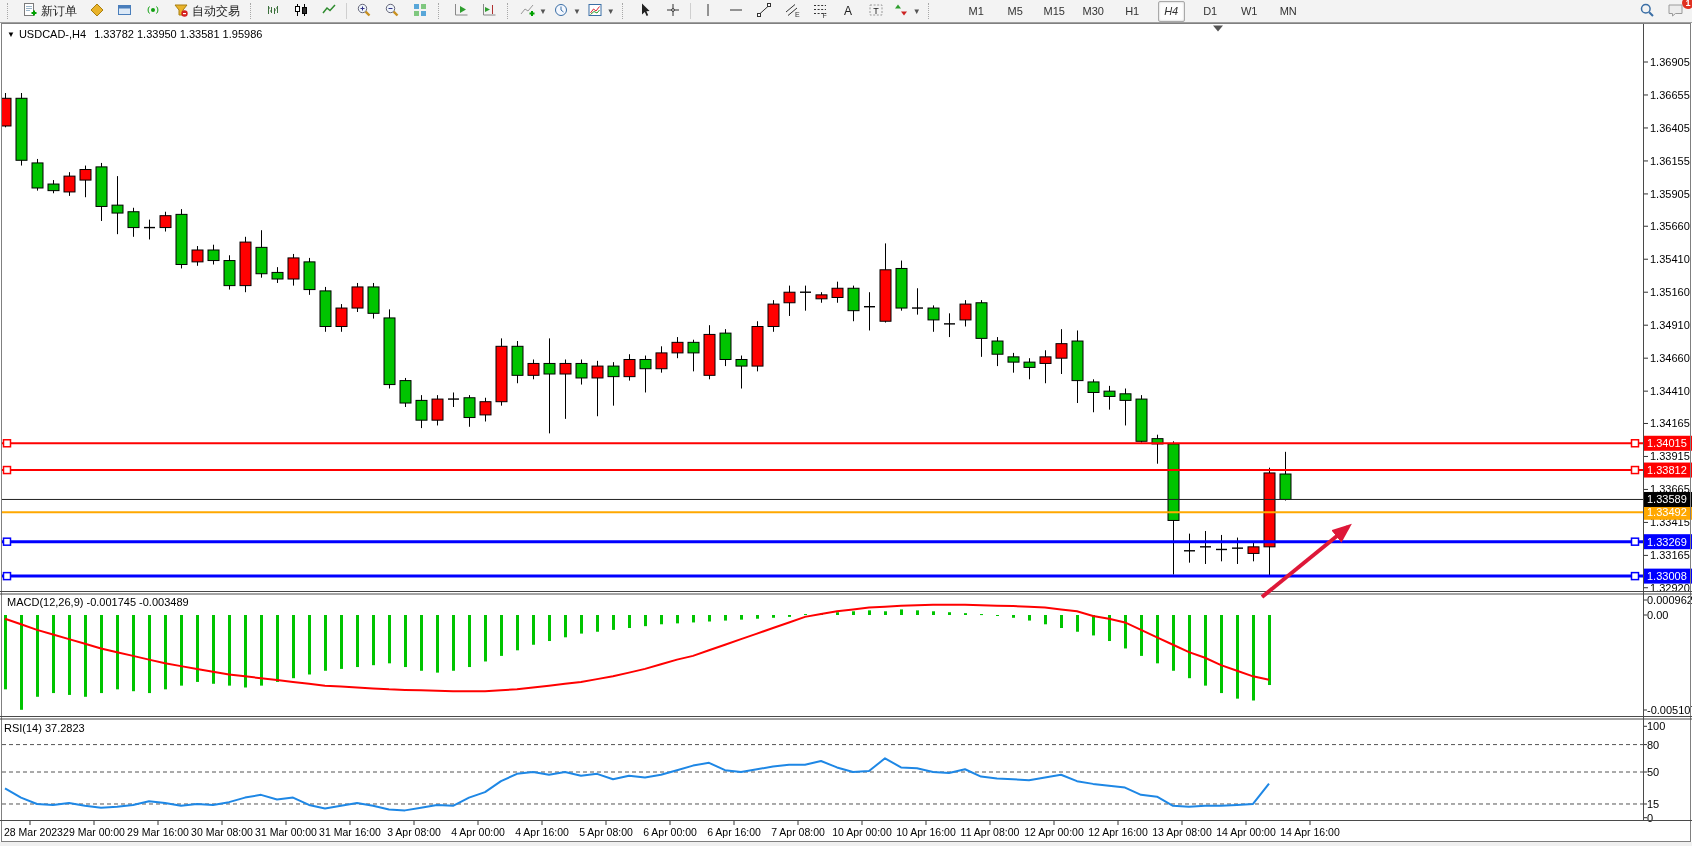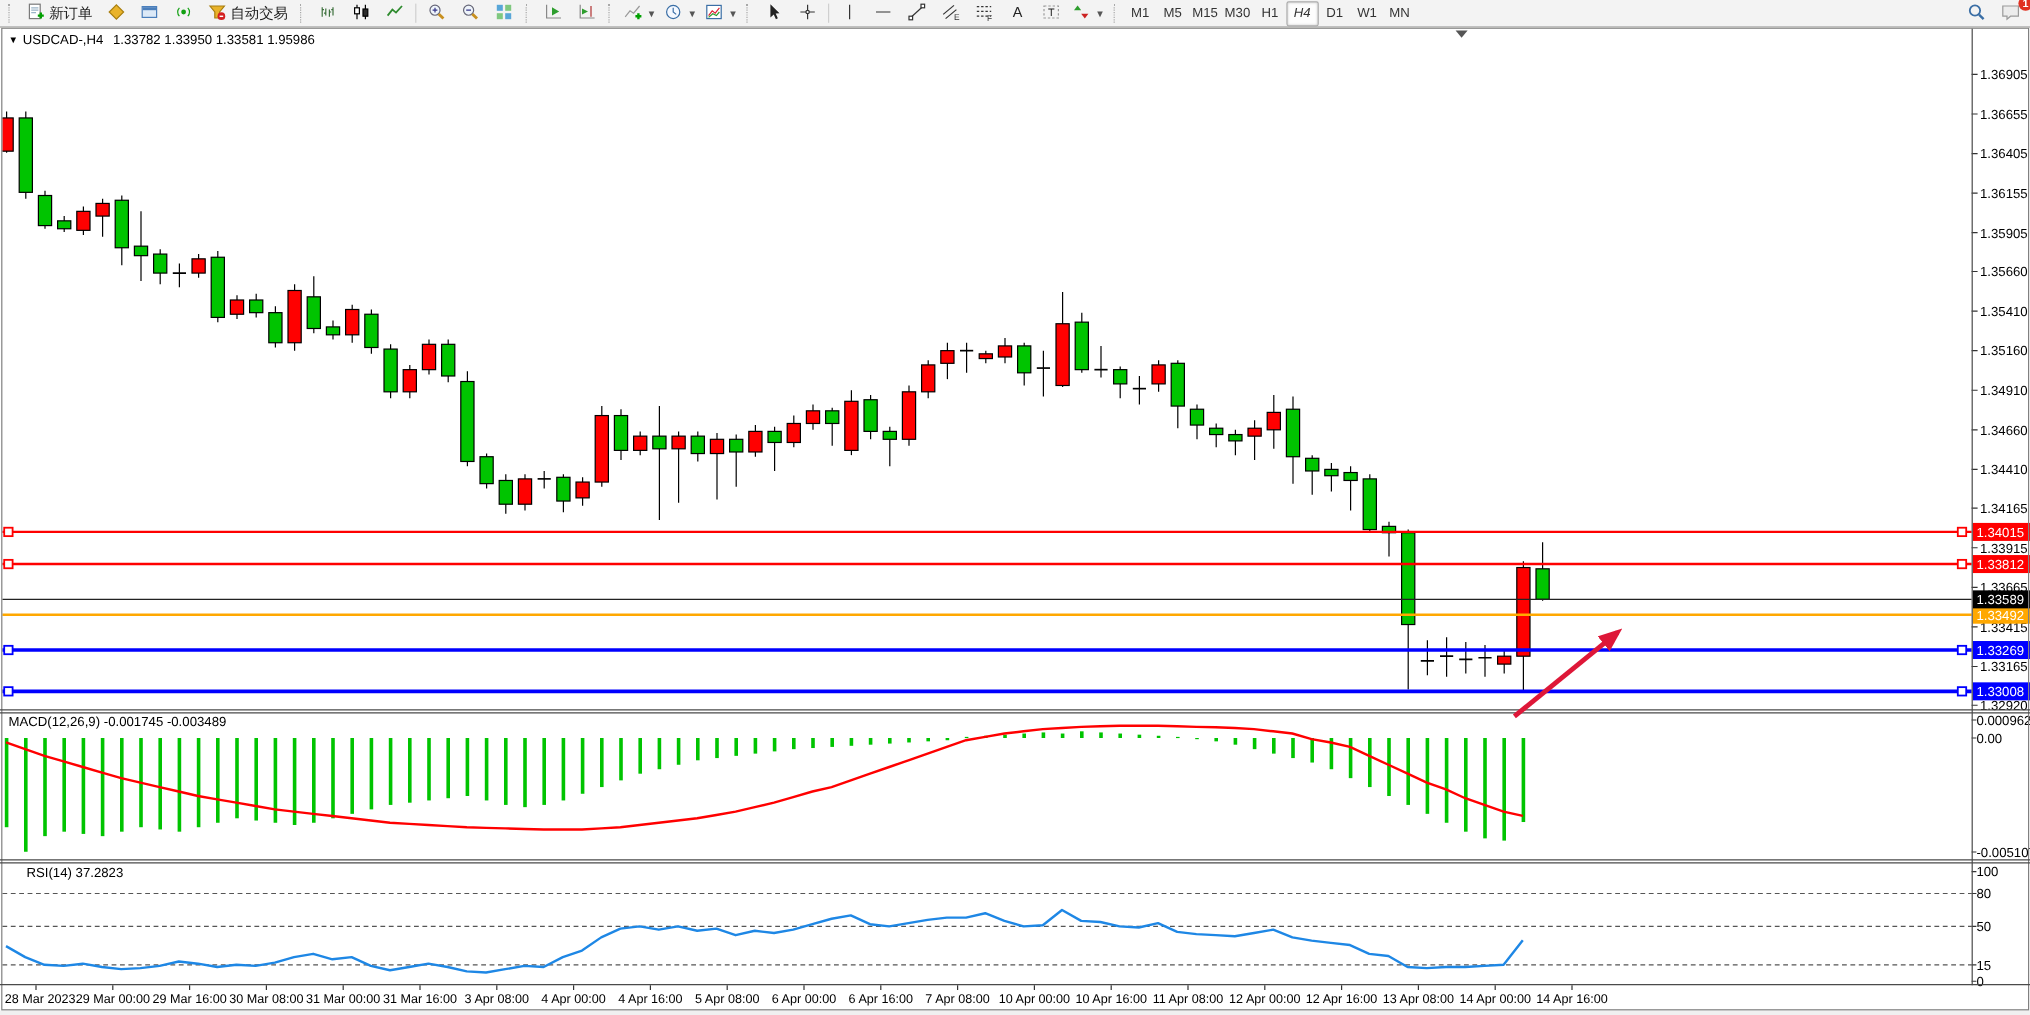--- a/index.html
+++ b/index.html
@@ -212,21 +212,21 @@
       </div>
     <div class="tbtn">
         <span><svg width="16" height="16">
             <path d="M5 2.5l3 4H2z" fill="#2E9E2E"></path>
             <path d="M11 13.5l-3-4h6z" fill="#C22"></path>
           </svg></span>
         <span class="caret">▼</span>
       </div>
 
     <div class="grip"></div>
-    <div id="tf-buttons" style="display:flex;align-items:flex-start;gap:0;">
+    <div id="tf-buttons" style="display:flex;align-items:flex-start;gap:12px;margin-left:26px;">
         <div class="tf">M1</div>
         <div class="tf">M5</div>
         <div class="tf">M15</div>
         <div class="tf">M30</div>
         <div class="tf">H1</div>
         <div class="tf active">H4</div>
         <div class="tf">D1</div>
         <div class="tf">W1</div>
         <div class="tf">MN</div>
       </div>
@@ -675,15 +675,15 @@
       <line x1="0" y1="719" x2="1692" y2="719" stroke="#4a4a4a"></line>
       <line x1="0" y1="820.5" x2="1692" y2="820.5" stroke="#4a4a4a"></line>
       <polygon points="1213,25.5 1223,25.5 1218,31.5" fill="#555"></polygon>
       <line x1="1262" y1="597" x2="1348" y2="527" stroke="#DE1738" stroke-width="4" marker-end="url(#arrh)"></line>
     </svg>
 
   <div class="ovl" style="left:7px;top:28px;">
     <span class="sym-caret">▼</span><span style="margin-right:8px;">USDCAD-,H4</span><span>1.33782 1.33950 1.33581 1.95986</span>
   </div>
   <div class="ovl" style="left:7px;top:596px;">MACD(12,26,9) -0.001745 -0.003489</div>
-  <div class="ovl" style="left:22px;top:722px;">RSI(14) 37.2823</div>
+  <div class="ovl" style="left:4px;top:722px;">RSI(14) 37.2823</div>
 
 </div>
 
 </body></html>

